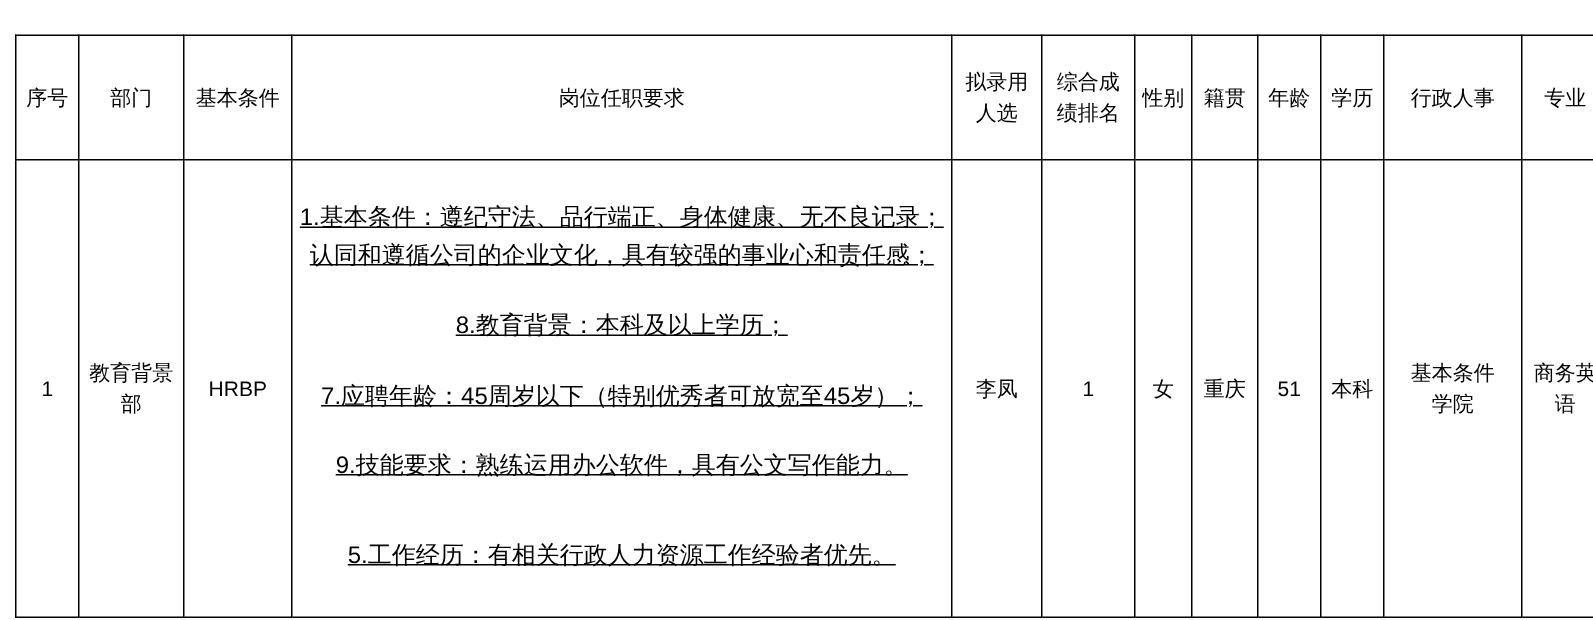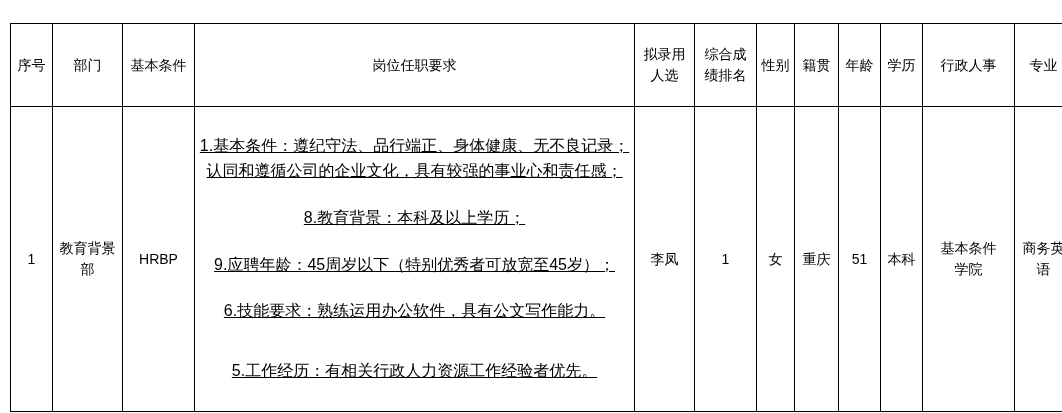--- a/index.html
+++ b/index.html
@@ -153,22 +153,22 @@
 部</span>
           </td>
         <td>
             <span class="body-wrap">HRBP</span>
           </td>
         <td class="req-cell">
           <ul class="req-list">
             <li>1.基本条件：遵纪守法、品行端正、身体健康、无不良记录；
 认同和遵循公司的企业文化，具有较强的事业心和责任感；</li>
             <li>8.教育背景：本科及以上学历；</li>
-            <li>9.应聘年龄：45周岁以下（特别优秀者可放宽至45岁）；</li>
-            <li>6.技能要求：熟练运用办公软件，具有公文写作能力。</li>
+            <li>7.应聘年龄：45周岁以下（特别优秀者可放宽至45岁）；</li>
+            <li>9.技能要求：熟练运用办公软件，具有公文写作能力。</li>
             <li>5.工作经历：有相关行政人力资源工作经验者优先。</li>
           </ul>
         </td>
         <td>
             <span class="body-wrap">李凤</span>
           </td>
         <td>
             <span class="body-wrap">1</span>
           </td>
         <td>

